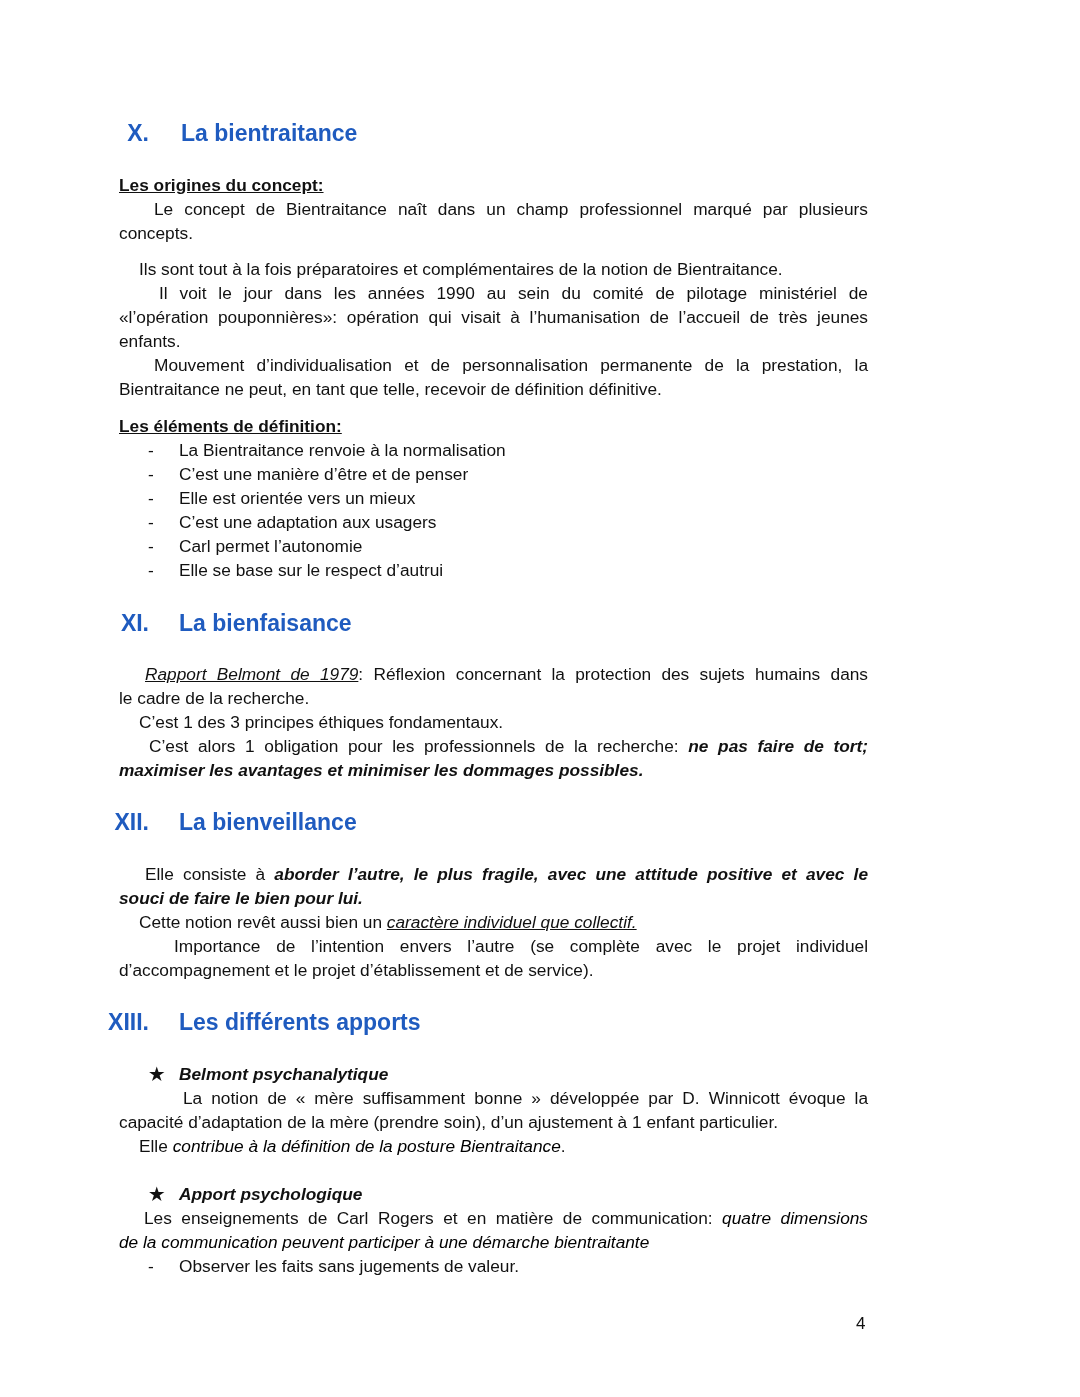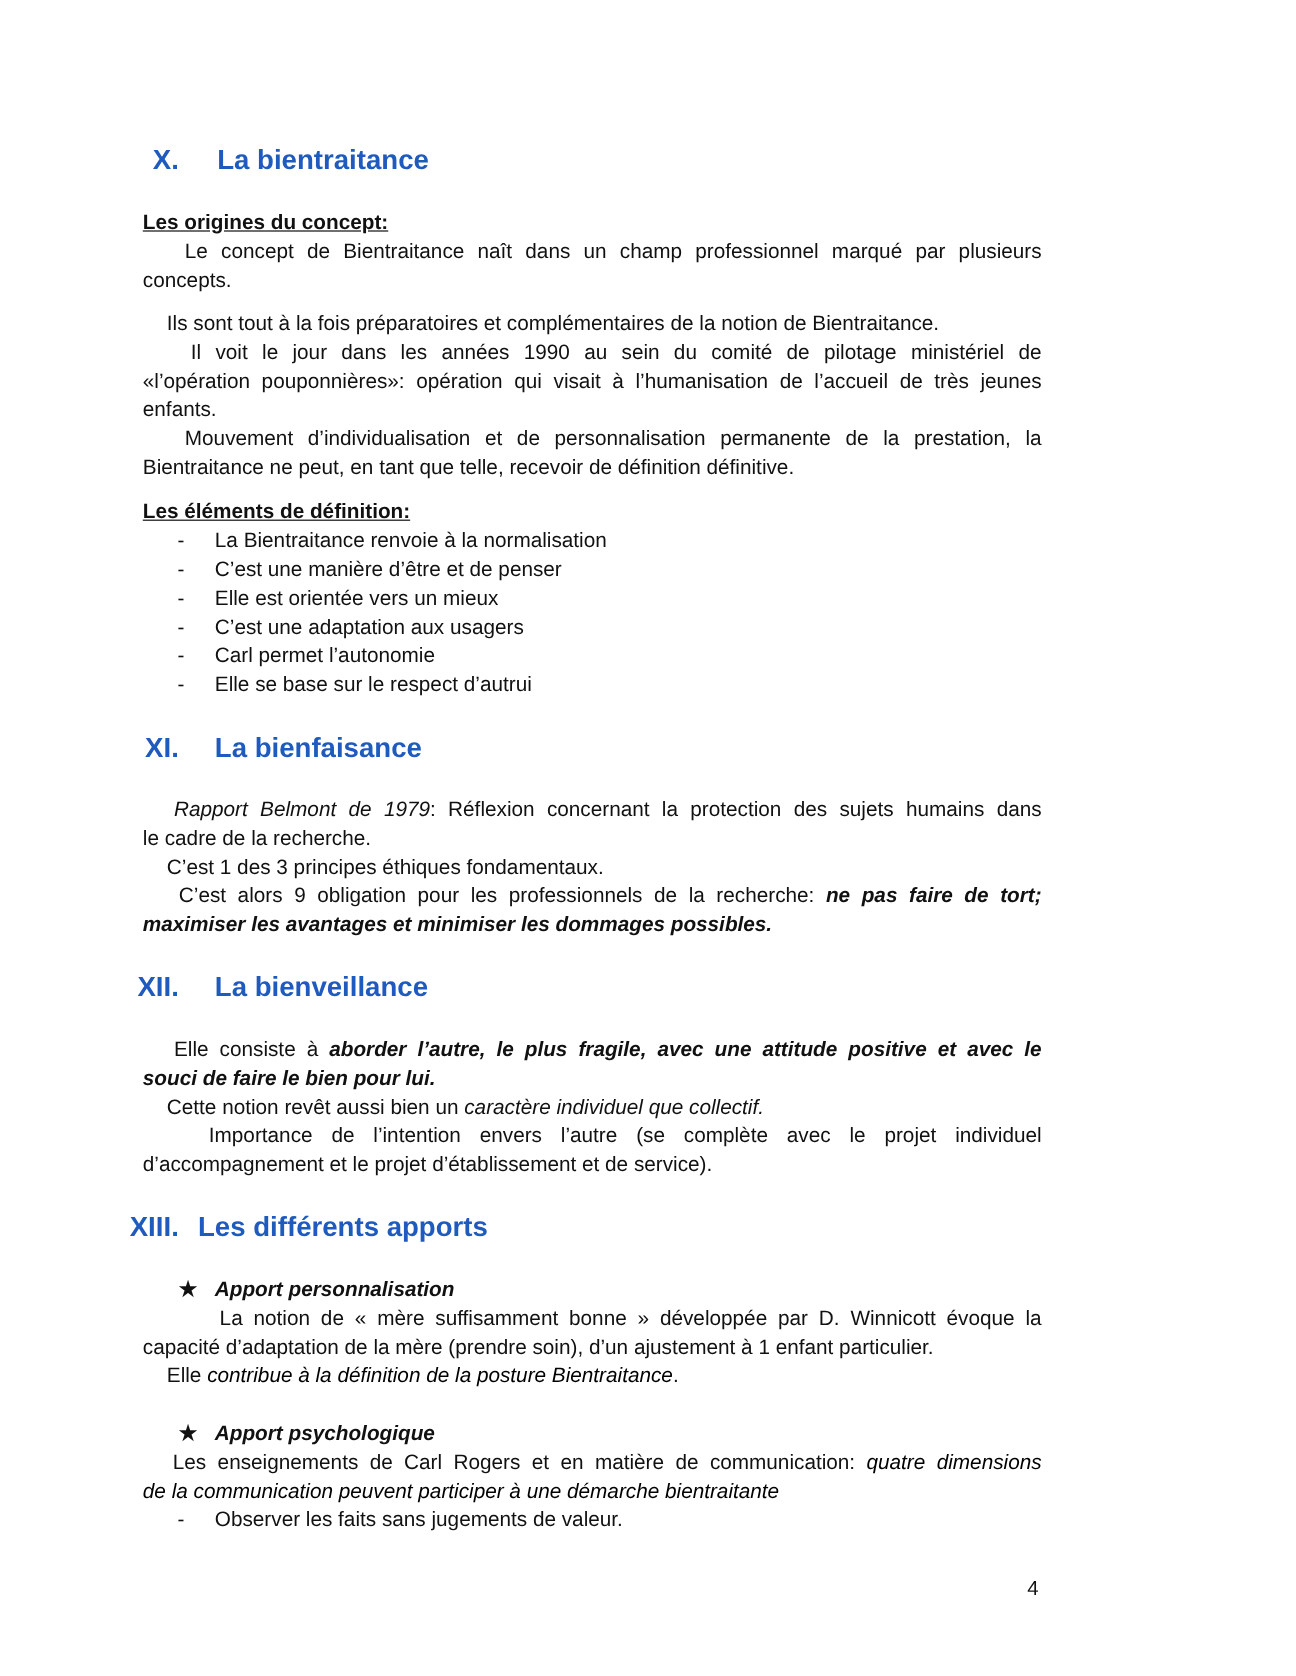--- a/index.html
+++ b/index.html
@@ -7,21 +7,21 @@
          font-family: "Liberation Sans", sans-serif; color: #111111; }
   .page { position: absolute; left: 0; top: 0; width: 1080px; height: 1397px; }
   .h1 { position: absolute; font-weight: bold; font-size: 23px; color: #1f5bbf; line-height: 28px; }
   .h1 .num { position: absolute; text-align: right; width: 60px; }
   .h1 .title { position: absolute; left: 71px; white-space: nowrap; }
   .block { position: absolute; left: 119px; width: 749px; font-size: 17.3px; line-height: 24px; text-align: justify; }
   .line { display: block; white-space: nowrap; }
   .just { display: block; text-align: justify; text-align-last: justify; white-space: normal; }
   .sub { font-weight: bold; text-decoration: underline; }
   .bi { font-weight: bold; font-style: italic; }
-  .iu { font-style: italic; }
+  .iu { font-style: italic; text-decoration: underline; }
   .purple { font-style: italic; color: #000000; }
   ul.dash { list-style: none; margin: 0; padding: 0; }
   ul.dash li { position: relative; padding-left: 60px; height: 24px; white-space: nowrap; }
   ul.dash li .dash-mark { position: absolute; left: 29px; }
   .star-item { position: relative; padding-left: 60px; font-weight: bold; font-style: italic; }
   .star-item .star { position: absolute; left: 30px; font-style: normal; }
   .pagenum { position: absolute; left: 856px; top: 1314px; font-size: 17px; }
 </style>
 </head>
 <body>
@@ -59,46 +59,46 @@
 
   <div class="h1" style="left:89px; top:609px;">
     <span class="num" style="left:0;">XI.</span>
     <span class="title" style="left:90px;">La bienfaisance</span>
   </div>
 
   <div class="block" style="top:662px;">
     <span class="just" style="padding-left:26px;"><span class="iu">Rapport Belmont de 1979</span><span>: Réflexion  concernant la protection des sujets  humains dans</span></span>
     <span class="line">le cadre de la recherche.</span>
     <span class="line" style="padding-left:20px;">C’est 1 des 3 principes éthiques fondamentaux.</span>
-    <span class="just" style="padding-left:30px;"><span>C’est alors 9 obligation pour les  professionnels de la recherche: </span><span class="bi">ne pas  faire de tort;</span></span>
+    <span class="just" style="padding-left:30px;"><span>C’est alors 1 obligation pour les  professionnels de la recherche: </span><span class="bi">ne pas  faire de tort;</span></span>
     <span class="line bi">maximiser les avantages et minimiser les dommages possibles.</span>
   </div>
 
   <div class="h1" style="left:89px; top:808px;">
     <span class="num" style="left:0;">XII.</span>
     <span class="title" style="left:90px;">La bienveillance</span>
   </div>
 
   <div class="block" style="top:862px;">
     <span class="just" style="padding-left:26px;"><span>Elle consiste à </span><span class="bi">aborder l’autre, le plus  fragile, avec une attitude positive et avec le</span></span>
     <span class="line bi">souci de faire le bien pour lui.</span>
     <span class="line" style="padding-left:20px;"><span>Cette notion revêt aussi bien un </span><span class="iu">caractère individuel que collectif.</span></span>
     <span class="just" style="padding-left:55px;">Importance de l’intention envers l’autre (se complète avec le projet individuel</span>
     <span class="line">d’accompagnement et le projet d’établissement et de service).</span>
   </div>
 
   <div class="h1" style="left:89px; top:1008px;">
     <span class="num" style="left:0;">XIII.</span>
-    <span class="title" style="left:76px;">Les différents apports</span>
+    <span class="title" style="left:90px;">Les différents apports</span>
   </div>
 
   <div class="block" style="top:1062px;">
     <div class="star-item">
       <span class="star">★</span>
-      <span>Apport personnalisation</span>
+      <span>Belmont psychanalytique</span>
     </div>
     <span class="just" style="padding-left:64px;">La notion de « mère suffisamment bonne » développée par D. Winnicott évoque la</span>
     <span class="line">capacité d’adaptation de la mère (prendre soin), d’un ajustement à 1 enfant particulier.</span>
     <span class="line" style="padding-left:20px;"><span>Elle </span><span class="purple">contribue à la définition de la posture Bientraitance</span><span>.</span></span>
   </div>
 
   <div class="block" style="top:1182px;">
     <div class="star-item">
       <span class="star">★</span>
       <span>Apport psychologique</span>

